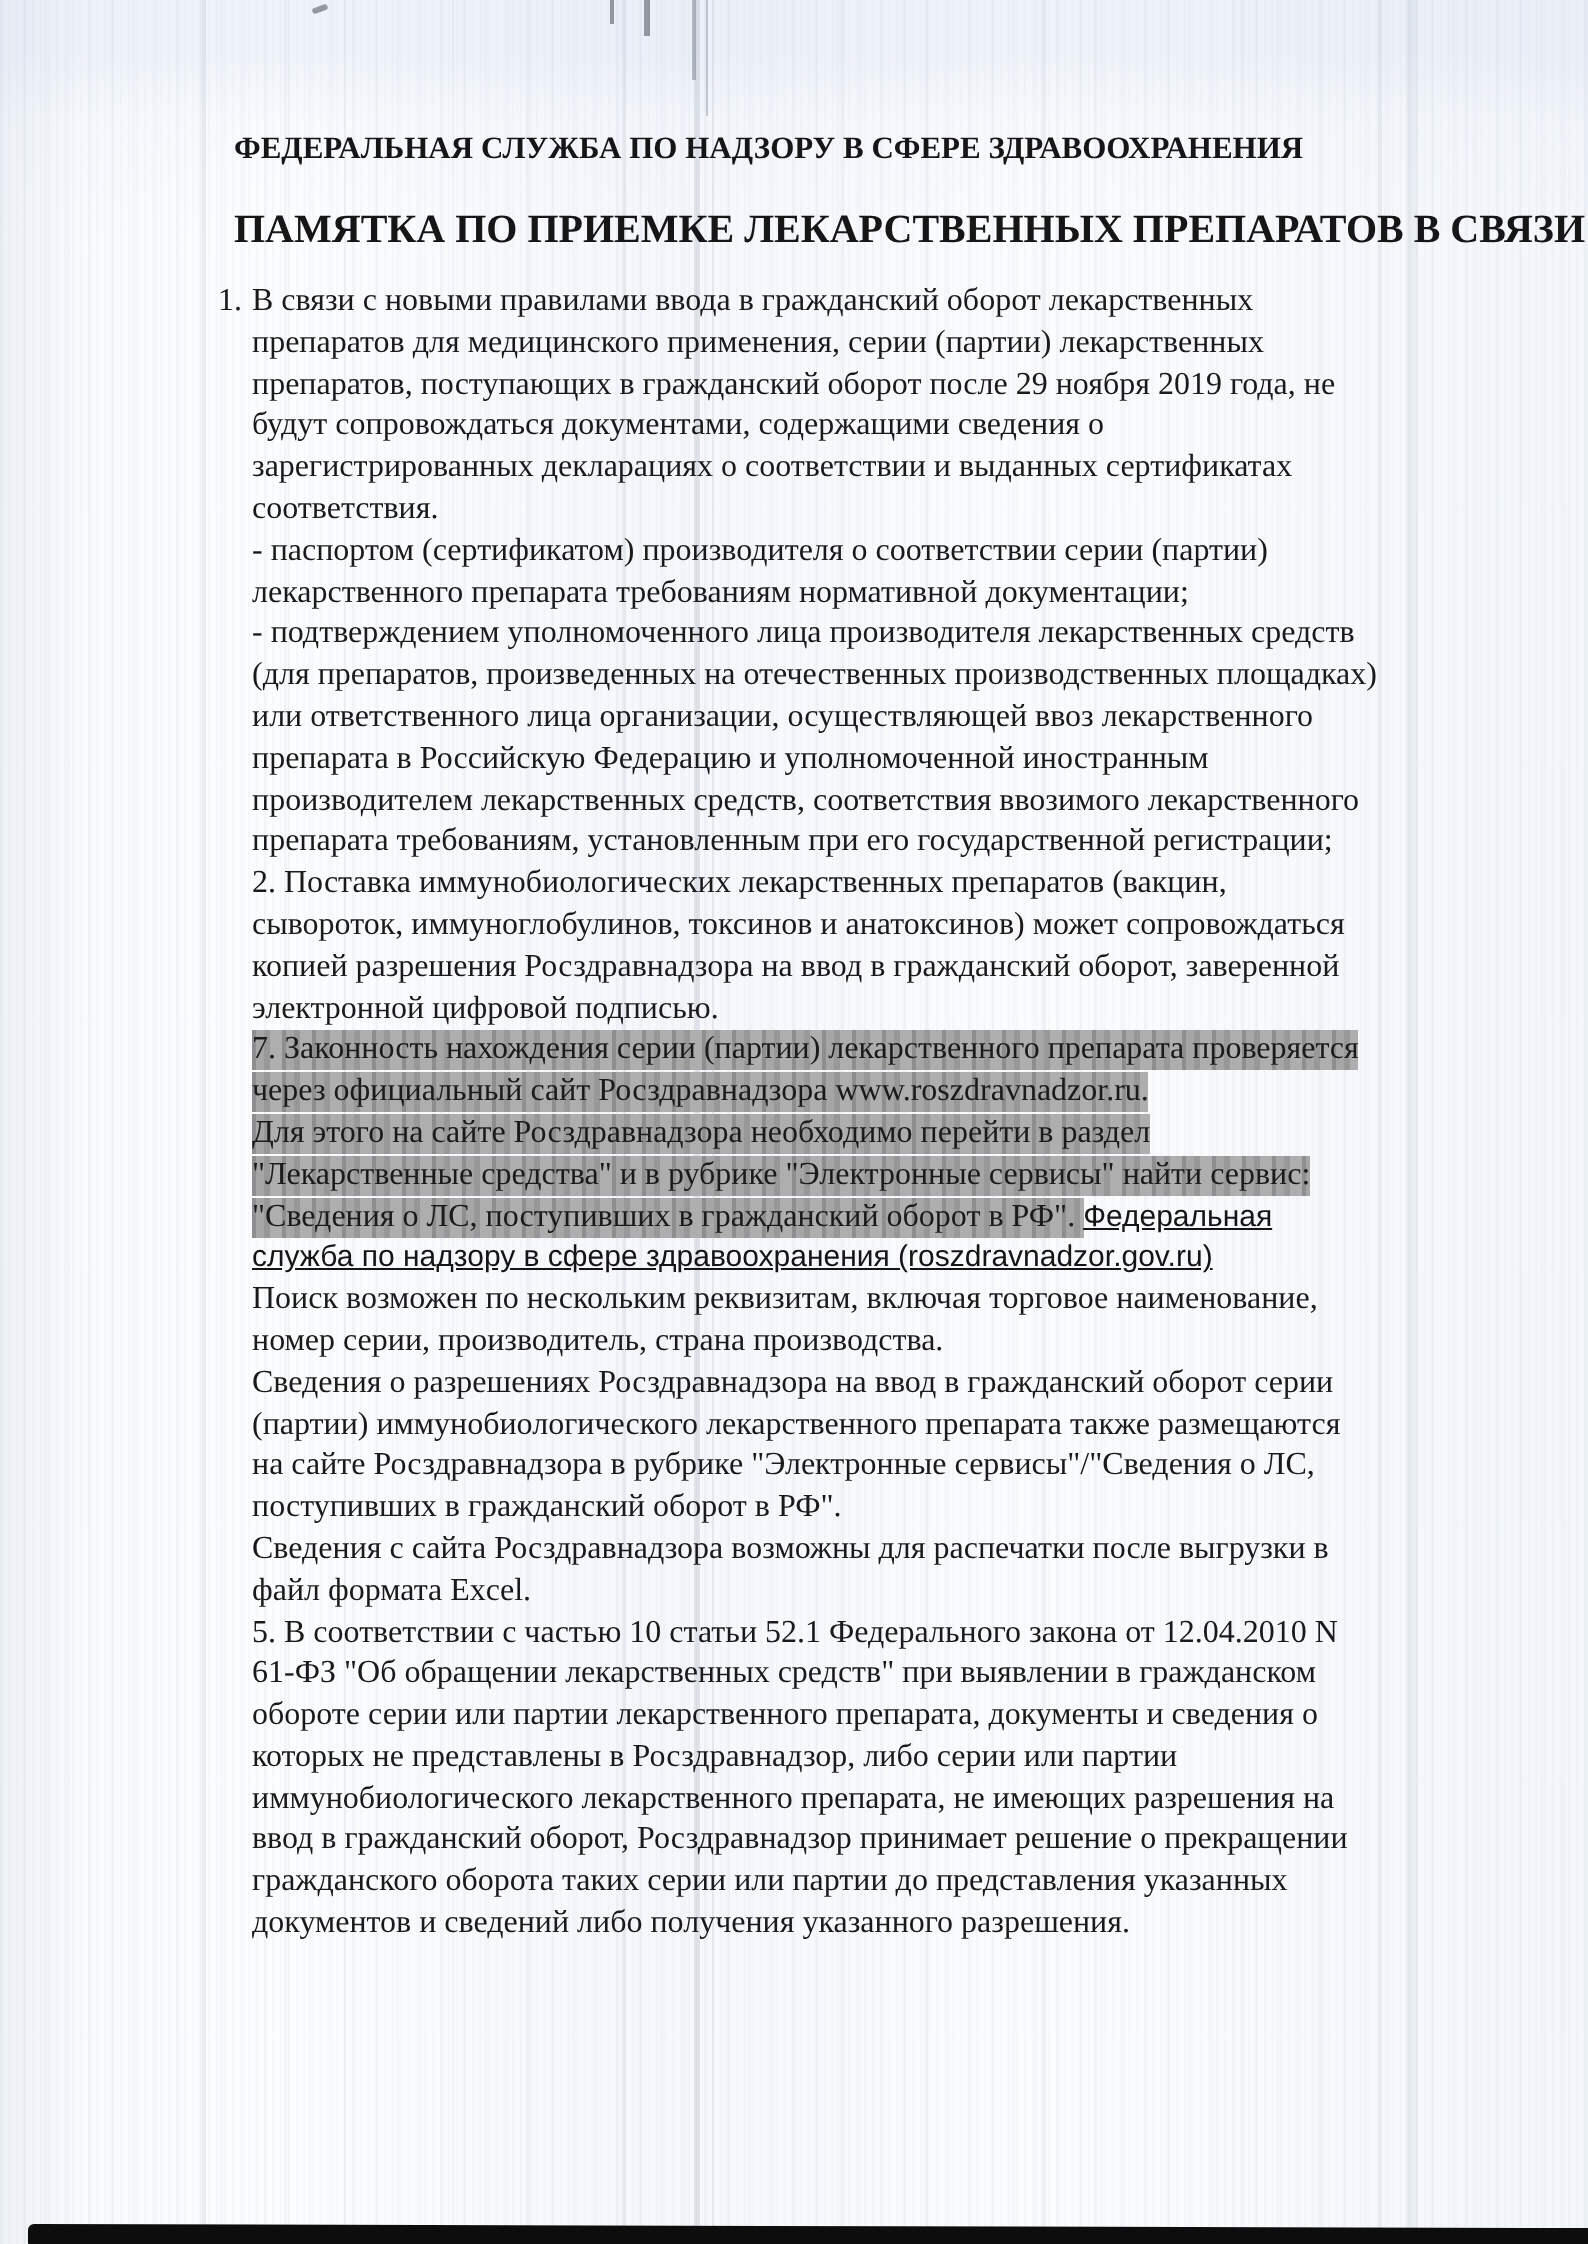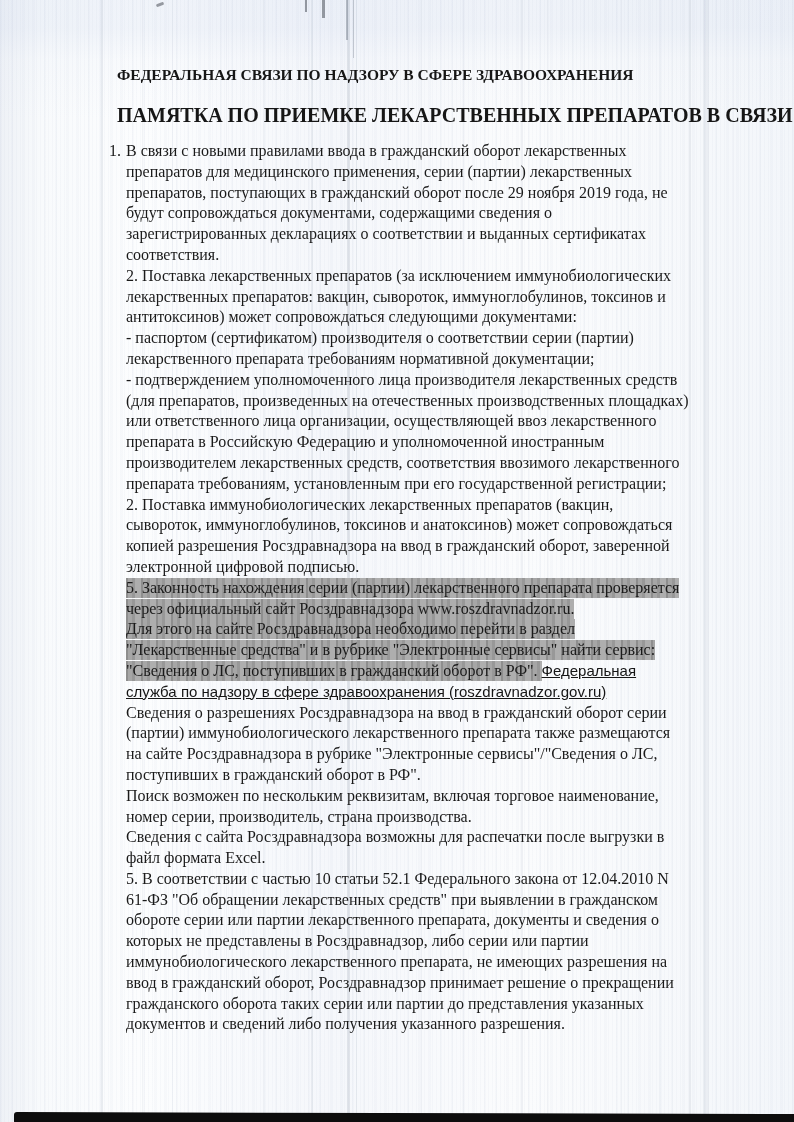--- a/index.html
+++ b/index.html
@@ -71,35 +71,34 @@
   <div class="streak" style="left:703px;width:6px;background:rgba(110,125,150,0.08);"></div>
   <div class="streak" style="left:733px;width:1px;background:rgba(110,125,150,0.05);"></div>
 
   <div class="artifact" style="left:156px;top:3px;width:8px;height:3px;background:#4a4f58;opacity:.55;border-radius:2px;transform:rotate(-20deg);"></div>
   <div class="artifact" style="left:305px;top:0;width:2px;height:12px;background:#565c66;opacity:.6;"></div>
   <div class="artifact" style="left:322px;top:0;width:3px;height:18px;background:#4a505a;opacity:.55;"></div>
   <div class="artifact" style="left:346px;top:0;width:2px;height:40px;background:#5a6372;opacity:.4;"></div>
   <div class="artifact" style="left:353px;top:0;width:1px;height:58px;background:#5a6372;opacity:.3;"></div>
 
   <div class="content">
-    <div class="hdr">ФЕДЕРАЛЬНАЯ СВЯЗИ ПО НАДЗОРУ В СФЕРЕ ЗДРАВООХРАНЕНИЯ</div>
+    <div class="hdr">ФЕДЕРАЛЬНАЯ СЛУЖБА ПО НАДЗОРУ В СФЕРЕ ЗДРАВООХРАНЕНИЯ</div>
 
     <div class="title-block">
       <div class="title-line">ПАМЯТКА ПО ПРИЕМКЕ ЛЕКАРСТВЕННЫХ ПРЕПАРАТОВ В СВЯЗИ С</div>
     </div>
 
     <div class="doc-body">
         <p class="para numbered"><span class="pnum">1.</span><span class="seg-normal">В связи с новыми правилами ввода в гражданский оборот лекарственных препаратов для медицинского применения, серии (партии) лекарственных препаратов, поступающих в гражданский оборот после 29 ноября 2019 года, не будут сопровождаться документами, содержащими сведения о зарегистрированных декларациях о соответствии и выданных сертификатах соответствия.</span></p>
-        <p class="para"><span class="seg-normal">2. Поставка лекарственных препаратов (за исключением иммунобиологических лекарственных препаратов: вакцин, сывороток, иммуноглобулинов, токсинов и антитоксинов) может сопровождаться следующими документами:</span></p>
         <p class="para"><span class="seg-normal">- паспортом (сертификатом) производителя о соответствии серии (партии) лекарственного препарата требованиям нормативной документации;</span></p>
         <p class="para"><span class="seg-normal">- подтверждением уполномоченного лица производителя лекарственных средств (для препаратов, произведенных на отечественных производственных площадках) или ответственного лица организации, осуществляющей ввоз лекарственного препарата в Российскую Федерацию и уполномоченной иностранным производителем лекарственных средств, соответствия ввозимого лекарственного препарата требованиям, установленным при его государственной регистрации;</span></p>
         <p class="para"><span class="seg-normal">2. Поставка иммунобиологических лекарственных препаратов (вакцин, сывороток, иммуноглобулинов, токсинов и анатоксинов) может сопровождаться копией разрешения Росздравнадзора на ввод в гражданский оборот, заверенной электронной цифровой подписью.</span></p>
-        <p class="para"><span class="seg-highlight">5. Законность нахождения серии (партии) лекарственного препарата проверяется через официальный сайт Росздравнадзора www.roszdravnadzor.ru.</span></p>
+        <p class="para"><span class="seg-highlight">7. Законность нахождения серии (партии) лекарственного препарата проверяется через официальный сайт Росздравнадзора www.roszdravnadzor.ru.</span></p>
         <p class="para"><span class="seg-highlight">Для этого на сайте Росздравнадзора необходимо перейти в раздел "Лекарственные средства" и в рубрике "Электронные сервисы" найти сервис: "Сведения о ЛС, поступивших в гражданский оборот в РФ". </span><span class="seg-link">Федеральная служба по надзору в сфере здравоохранения (roszdravnadzor.gov.ru)</span></p>
+        <p class="para"><span class="seg-normal">Поиск возможен по нескольким реквизитам, включая торговое наименование, номер серии, производитель, страна производства.</span></p>
         <p class="para"><span class="seg-normal">Сведения о разрешениях Росздравнадзора на ввод в гражданский оборот серии (партии) иммунобиологического лекарственного препарата также размещаются на сайте Росздравнадзора в рубрике "Электронные сервисы"/"Сведения о ЛС, поступивших в гражданский оборот в РФ".</span></p>
-        <p class="para"><span class="seg-normal">Поиск возможен по нескольким реквизитам, включая торговое наименование, номер серии, производитель, страна производства.</span></p>
         <p class="para"><span class="seg-normal">Сведения с сайта Росздравнадзора возможны для распечатки после выгрузки в файл формата Excel.</span></p>
         <p class="para"><span class="seg-normal">5. В соответствии с частью 10 статьи 52.1 Федерального закона от 12.04.2010 N 61-ФЗ "Об обращении лекарственных средств" при выявлении в гражданском обороте серии или партии лекарственного препарата, документы и сведения о которых не представлены в Росздравнадзор, либо серии или партии иммунобиологического лекарственного препарата, не имеющих разрешения на ввод в гражданский оборот, Росздравнадзор принимает решение о прекращении гражданского оборота таких серии или партии до представления указанных документов и сведений либо получения указанного разрешения.</span></p>
       </div>
   </div>
 
   <div class="bottom-band"></div>
 </div>
 
 </body></html>

